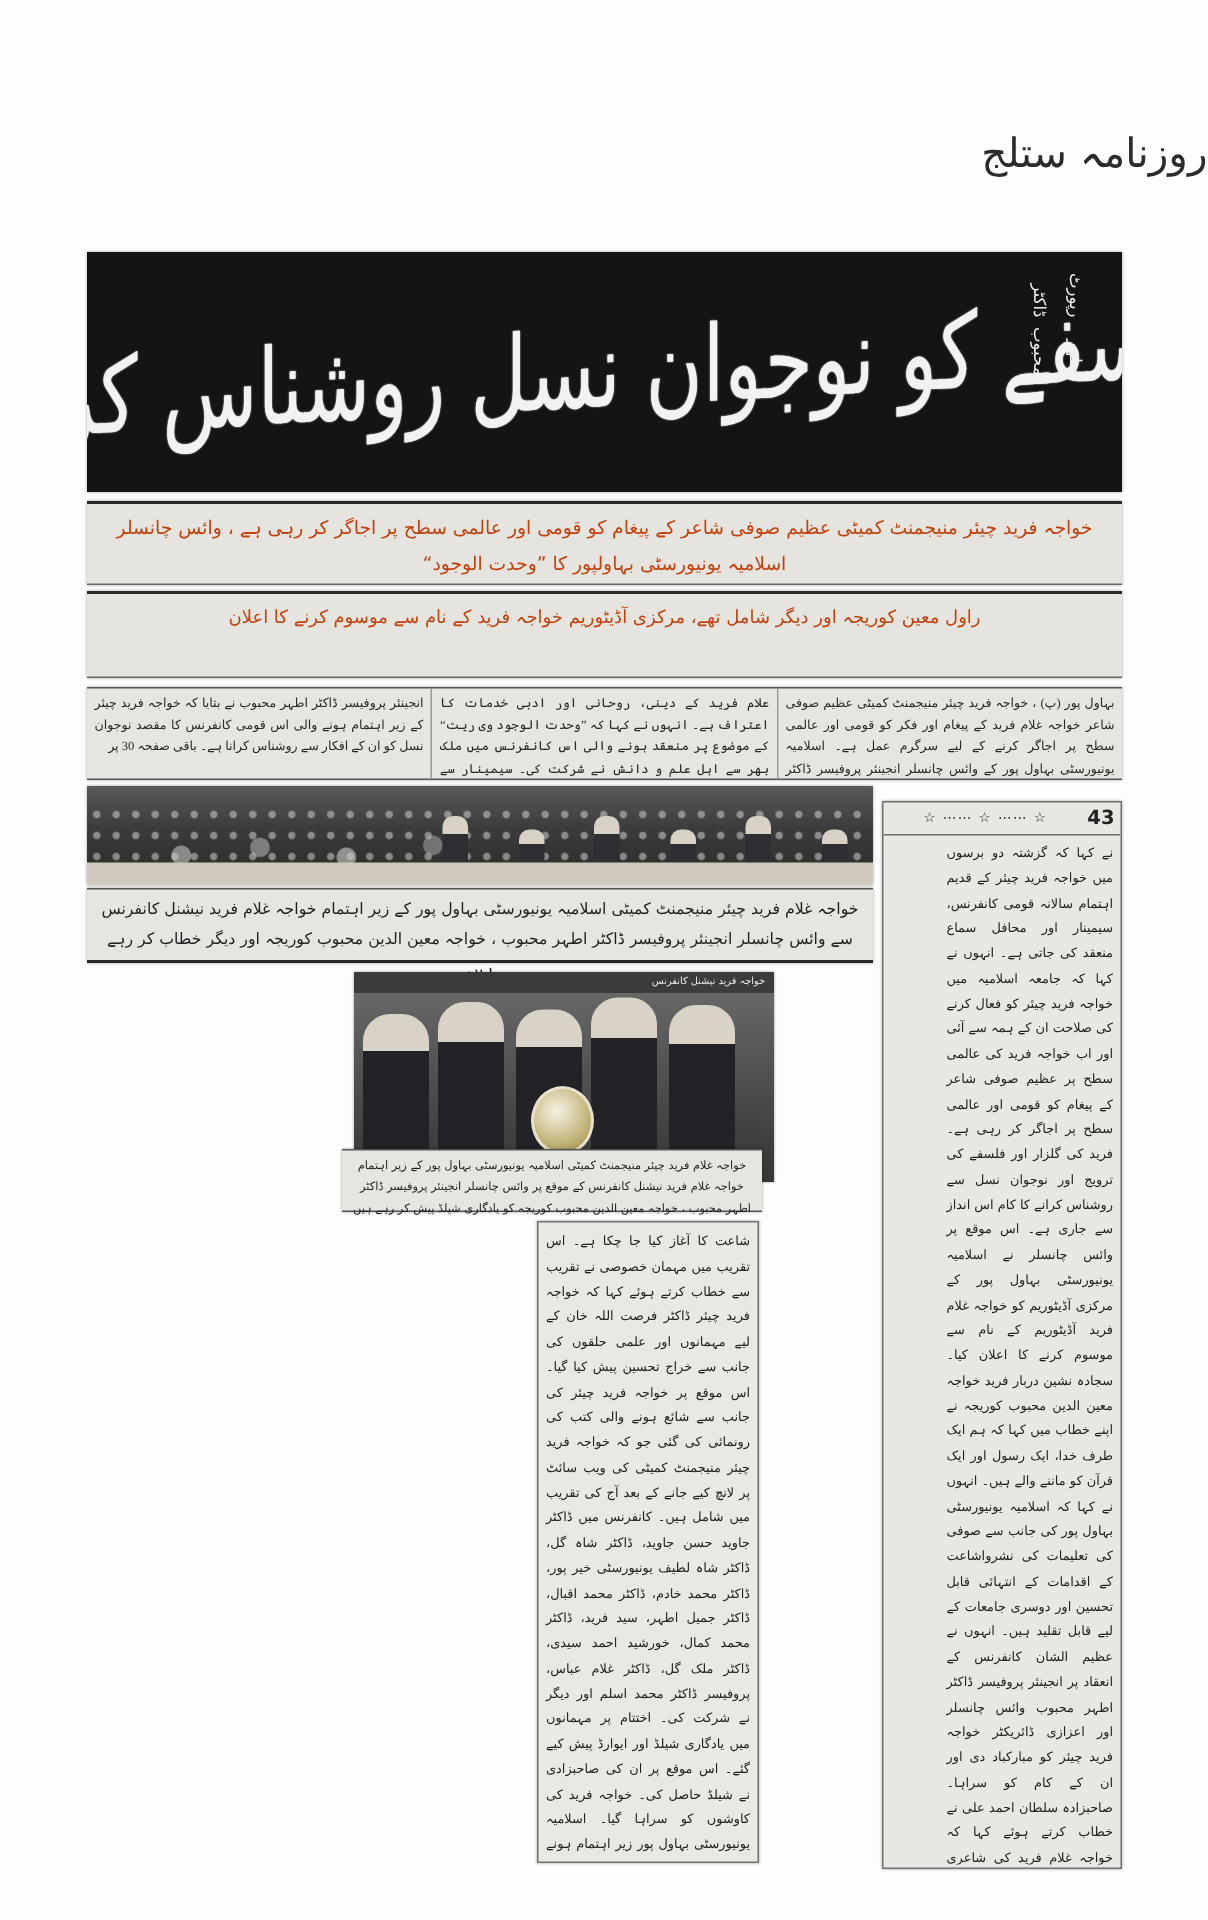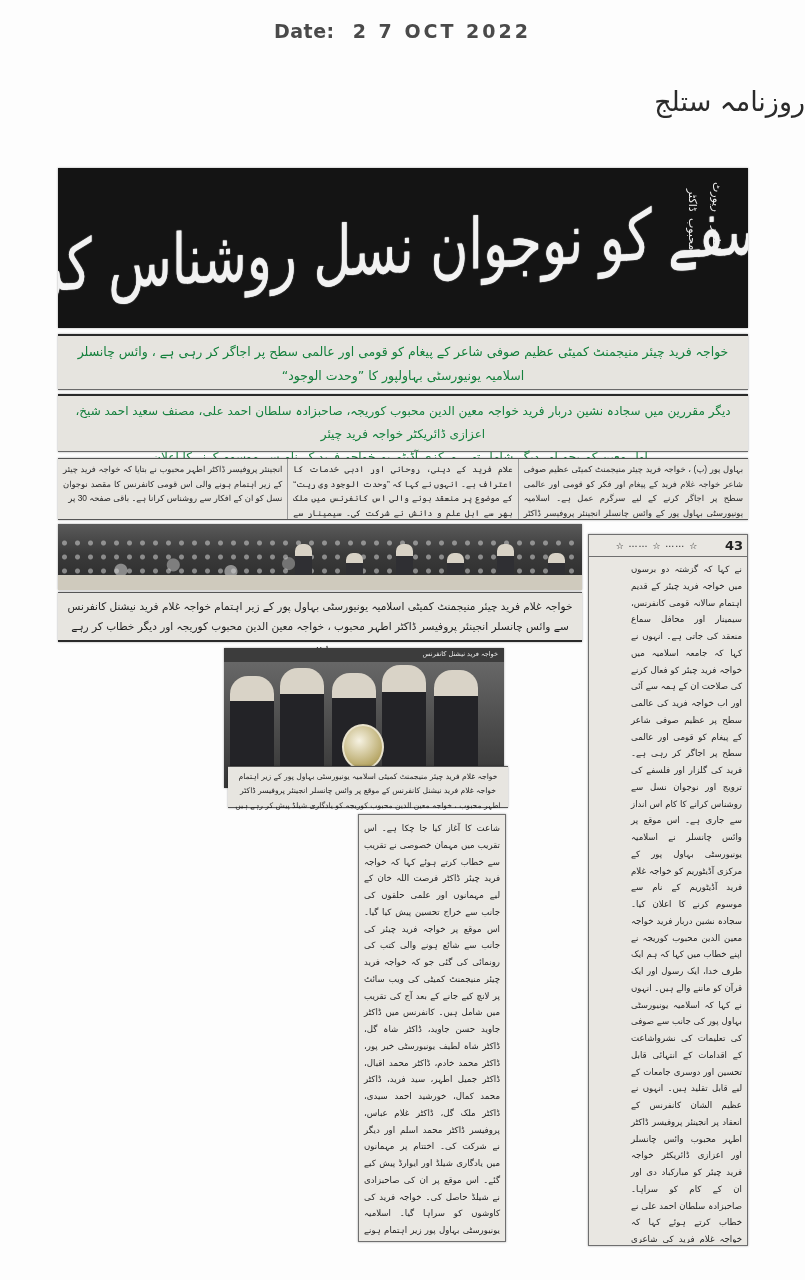--- a/index.html
+++ b/index.html
@@ -100,21 +100,21 @@
   
   .deck {
     left: 58px;
     width: 690px;
     background: #e6e4df;
     border-top: 2px solid #2a2a2a;
     border-bottom: 1px solid #6a6a6a;
     direction: rtl;
     text-align: center;
     font-family: "DejaVu Sans", sans-serif;
-    color: #15803d;
+    color: #c2410c;
     padding: 4px 8px;
     box-sizing: border-box;
   }
   .deck1 { top: 334px; height: 56px; font-size: 12.5px; line-height: 1.9; }
   .deck2 { top: 394px; height: 58px; font-size: 12px; line-height: 1.9; }
   .deck2 .strong { font-weight: normal; }
 
   
   .tri-col {
     top: 458px;
@@ -125,21 +125,21 @@
     border-top: 1px solid #555;
     border-bottom: 1px solid #555;
     display: flex;
     direction: rtl;
     box-sizing: border-box;
   }
   .tri-col .c {
     flex: 1;
     border-left: 1px solid #9a9a9a;
     padding: 3px 5px;
-    font-family: Liberation Sans, sans-serif;
+    font-family: Liberation Serif, serif;
     font-size: 8.4px;
     line-height: 1.75;
     text-align: justify;
     direction: rtl;
     color: #2a2a2a;
     overflow: hidden;
   }
   .tri-col .c:last-child { border-left: none; }
 
   
@@ -208,21 +208,21 @@
     padding: 4px 5px;
     height: calc(100% - 24px);
     box-sizing: border-box;
     overflow: hidden;
     margin-left: 37px;
   }
 
   
   .photo2 {
     top: 648px;
-    left: 224px;
+    left: 236px;
     width: 280px;
     height: 140px;
     background: #303030;
     overflow: hidden;
   }
   .cap2 {
     top: 766px;
     left: 228px;
     width: 280px;
     height: 42px;
@@ -338,24 +338,20 @@
     top: 0; left: 0; right: 0;
     height: 14px;
     background: #3c3c3c;
   }
 </style>
 </head>
 <body>
 
 <div class="page">
 
-  <div class="date-stamp">
-    <span class="dlabel">Date:</span>
-    <span class="dval">2 7 OCT 2022</span>
-  </div>
 
   <div class="masthead">روزنامہ  ستلج</div>
 
   <div class="clip headline-block">
     <div class="headline-inner">
       <div class="headline-text">فکر فرید اور فلسفے کو نوجوان نسل روشناس کرانے کا کام جاری</div>
     </div>
     <div class="byline-box">
       <div>رپورٹ</div>
       <div>ڈاکٹر</div>
@@ -363,21 +359,20 @@
       <div>محبوب</div>
     </div>
   </div>
 
   <div class="clip deck deck1">
     <div>خواجہ فرید چیئر منیجمنٹ کمیٹی عظیم صوفی شاعر کے پیغام کو قومی اور عالمی سطح پر اجاگر کر رہی ہے ، وائس چانسلر اسلامیہ یونیورسٹی بہاولپور کا ”وحدت الوجود“</div>
     <div class="strong">وی ریت“ کے موضوع پر منعقدہ قومی کانفرنس سے خطاب</div>
   </div>
 
   <div class="clip deck deck2">
-    <div>دیگر مقررین میں سجادہ نشین دربار فرید خواجہ معین الدین محبوب کوریجہ، صاحبزادہ سلطان احمد علی، مصنف سعید احمد شیخ، اعزازی ڈائریکٹر خواجہ فرید چیئر</div>
     <div class="strong">راول معین کوریجہ اور دیگر شامل تھے، مرکزی آڈیٹوریم خواجہ فرید کے نام سے موسوم کرنے کا اعلان</div>
   </div>
 
   <div class="clip tri-col">
     <div class="c">بہاول پور (پ) ، خواجہ فرید چیئر منیجمنٹ کمیٹی عظیم صوفی شاعر خواجہ غلام فرید کے پیغام اور فکر کو قومی اور عالمی سطح پر اجاگر کرنے کے لیے سرگرم عمل ہے۔ اسلامیہ یونیورسٹی بہاول پور کے وائس چانسلر انجینئر پروفیسر ڈاکٹر اطہر محبوب نے یہ بات مرکزی آڈیٹوریم میں منعقدہ قومی کانفرنس سے خطاب کرتے ہوئے کہی۔</div>
     <div class="c">علام فرید کے دینی، روحانی اور ادبی خدمات کا اعتراف ہے۔ انہوں نے کہا کہ ”وحدت الوجود وی ریت“ کے موضوع پر منعقد ہونے والی اس کانفرنس میں ملک بھر سے اہل علم و دانش نے شرکت کی۔ سیمینار سے خطاب کرتے ہوئے انہوں نے مزید کہا کہ خواجہ فرید کا کلام انسانیت کا درس دیتا ہے۔</div>
     <div class="c">انجینئر پروفیسر ڈاکٹر اطہر محبوب نے بتایا کہ خواجہ فرید چیئر کے زیر اہتمام ہونے والی اس قومی کانفرنس کا مقصد نوجوان نسل کو ان کے افکار سے روشناس کرانا ہے۔ باقی صفحہ 30 پر</div>
   </div>
 
   <div class="clip photo1">

